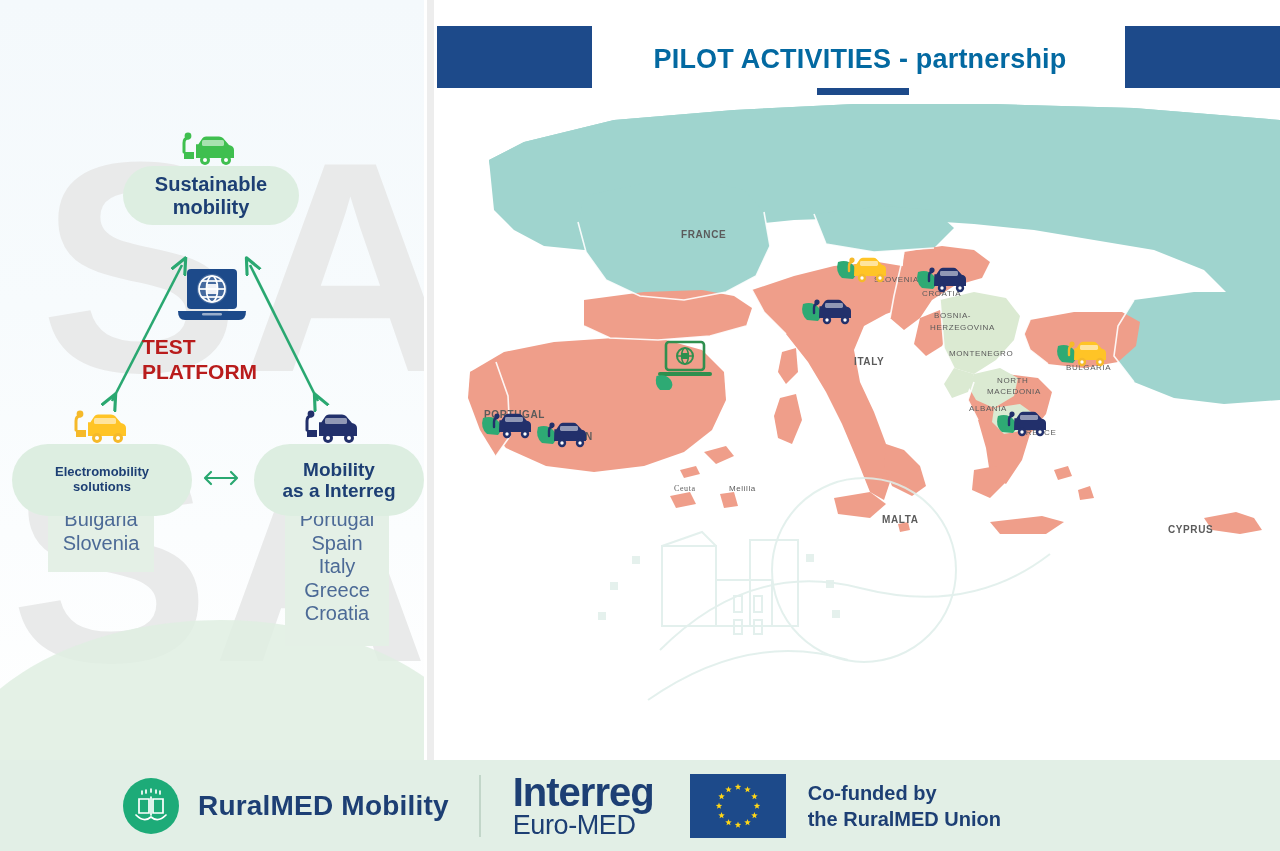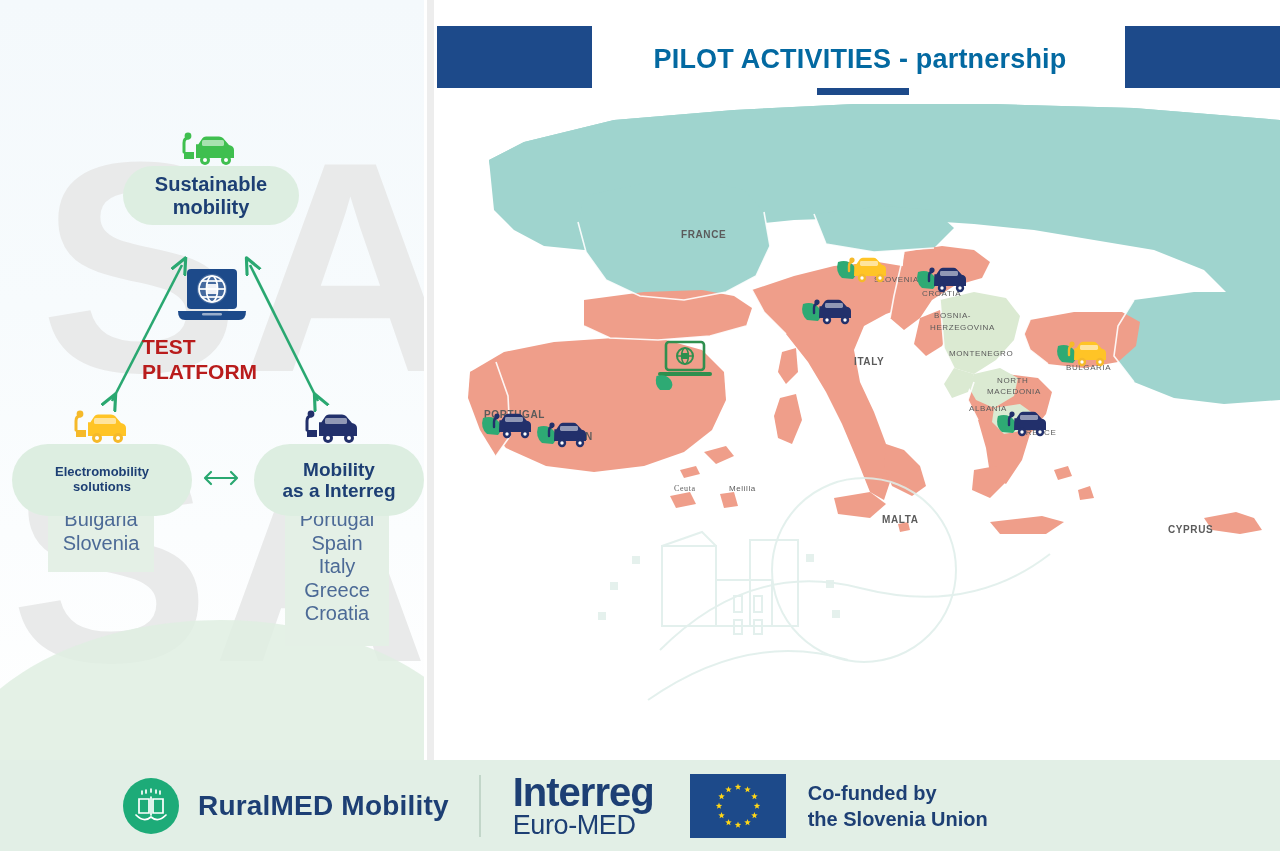--- a/index.html
+++ b/index.html
@@ -576,17 +576,17 @@
             <path d="M38.50,45.05L39.34,47.30L41.73,47.40L39.86,48.90L40.50,51.21L38.50,49.88L36.50,51.21L37.14,48.90L35.27,47.40L37.66,47.30Z"></path>
             <path d="M31.55,38.10L32.38,40.34L34.78,40.45L32.90,41.94L33.54,44.25L31.55,42.93L29.55,44.25L30.19,41.94L28.31,40.45L30.71,40.34Z"></path>
             <path d="M29.00,28.60L29.84,30.84L32.23,30.95L30.36,32.44L31.00,34.75L29.00,33.43L27.00,34.75L27.64,32.44L25.77,30.95L28.16,30.84Z"></path>
             <path d="M31.55,19.10L32.38,21.34L34.78,21.45L32.90,22.94L33.54,25.25L31.55,23.93L29.55,25.25L30.19,22.94L28.31,21.45L30.71,21.34Z"></path>
             <path d="M38.50,12.15L39.34,14.39L41.73,14.49L39.86,15.99L40.50,18.30L38.50,16.97L36.50,18.30L37.14,15.99L35.27,14.49L37.66,14.39Z"></path>
           </g>
       </svg>
     </div>
     <div class="eu-txt">
       <span>Co-funded by</span><br>
-      <span>the Slovenia Union</span>
+      <span>the RuralMED Union</span>
     </div>
   </div>
 
 </div>
 
 </body></html>

